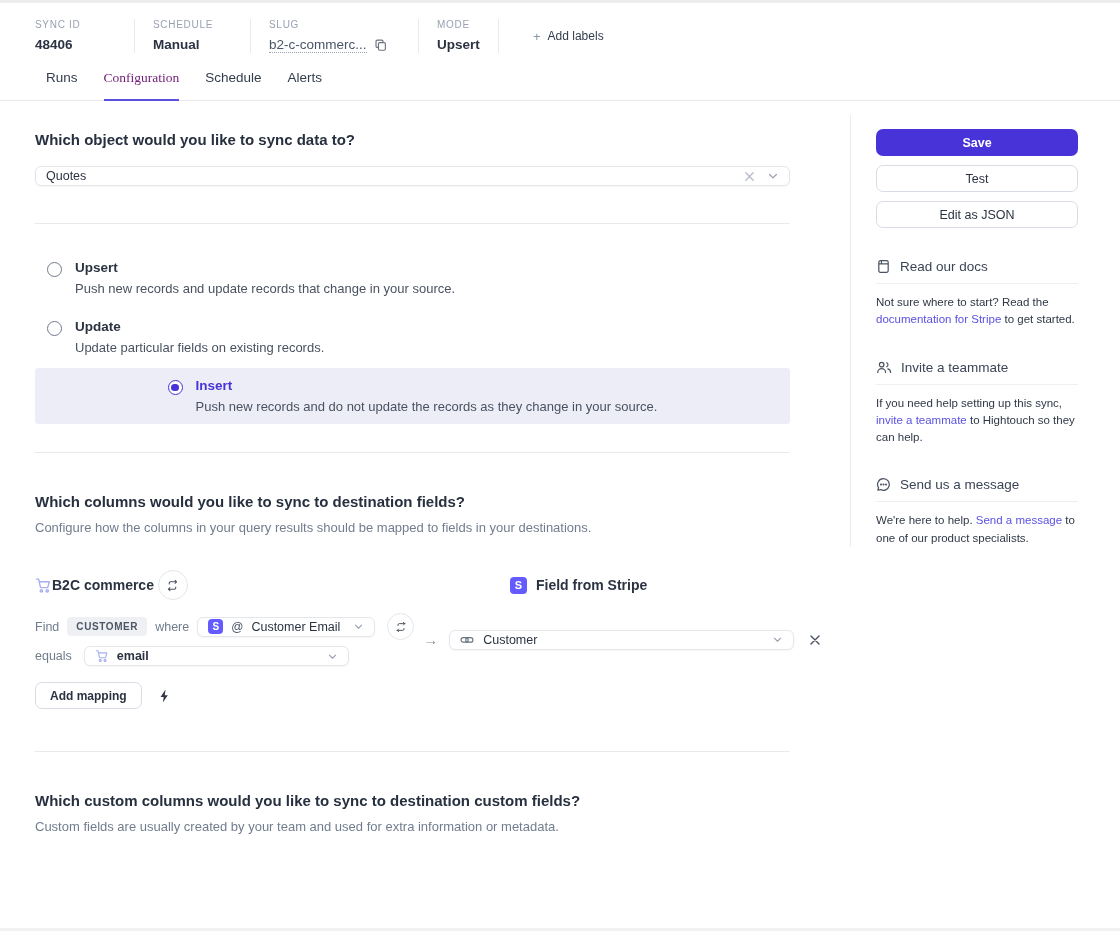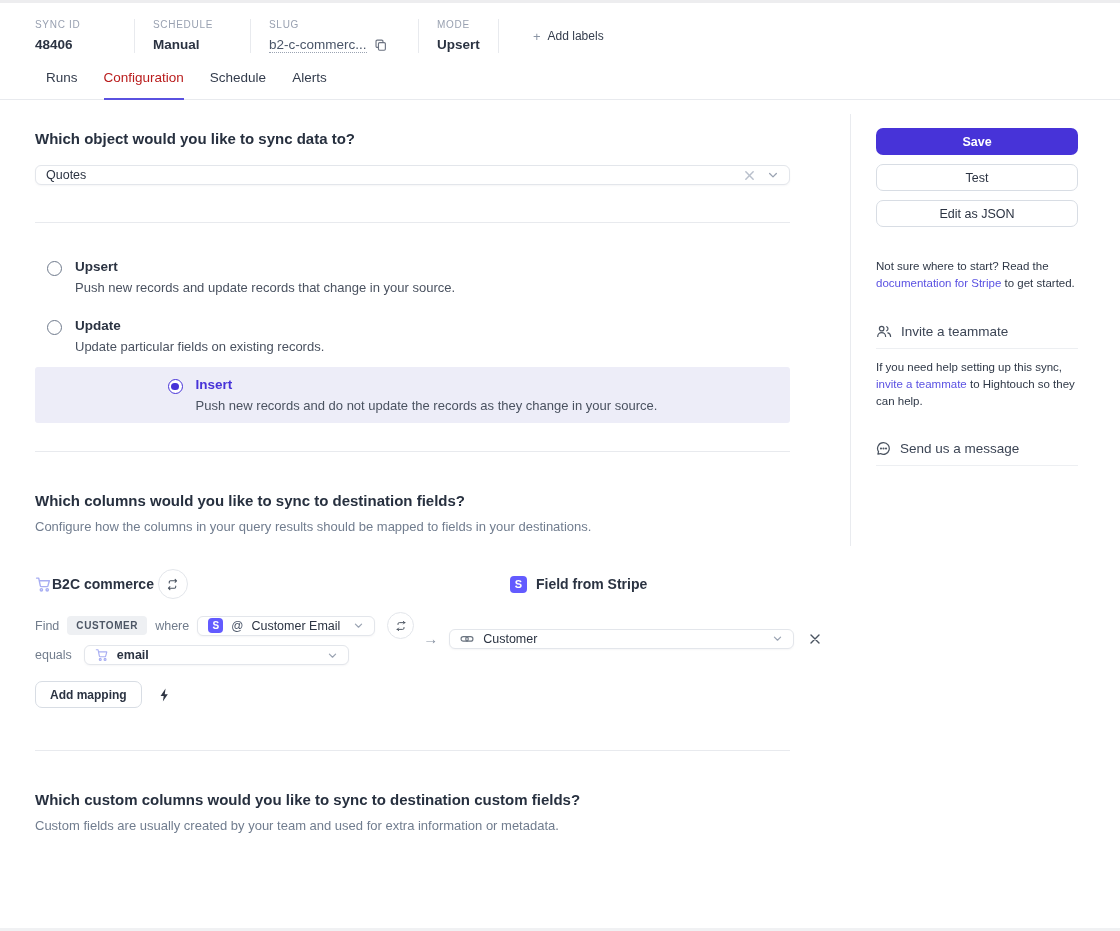--- a/index.html
+++ b/index.html
@@ -25,21 +25,21 @@
   .meta-label { font-size: 10px; letter-spacing: .7px; color: #99a1b1; text-transform: uppercase; }
   .meta-value { margin-top: 7px; font-size: 13.5px; font-weight: 600; color: #2b3342; display: flex; align-items: center; gap: 7px; }
   .slug-text { font-weight: 500; color: #4a5568; border-bottom: 1px dotted #9aa3b2; }
   .add-labels { display: flex; align-items: center; gap: 7px; margin-left: 16px; align-self: center; cursor: pointer; }
   .add-labels .plus { color: #8a94a4; font-size: 13px; }
   .add-labels .txt { font-size: 12px; color: #333c4c; }
 
   
   .tabbar { display: flex; gap: 26px; padding-left: 46px; margin-top: 17px; border-bottom: 1px solid #e8eaee; }
   .tab { font-size: 13.5px; color: #333c4c; padding-bottom: 13px; cursor: pointer; }
-  .tab.active { color: #b91c1c; border-bottom: 2px solid #5a51e0; margin-bottom: -1px; font-weight: 500; }
+  .tab.active { color: #701a75; border-bottom: 2px solid #5a51e0; margin-bottom: -1px; font-weight: 500; font-family: Liberation Serif, serif; }
 
   
   .layout { display: flex; align-items: flex-start; }
   .content { width: 790px; padding-left: 35px; padding-top: 30px; }
   .sidebar { width: 228px; margin-left: 60px; padding-left: 26px; padding-top: 28px; position: relative; }
   .sidebar::before { content: ""; position: absolute; left: 0; top: 14px; height: 432px; width: 1px; background: #e9ebef; }
 
   .q { font-size: 15px; font-weight: 600; color: #27303f; }
   .subtext { font-size: 13px; color: #717d8f; margin-top: 10px; }
   .divider { border-top: 1px solid #e8eaee; }
@@ -314,20 +314,30 @@
     <div class="subtext">Custom fields are usually created by your team and used for extra information or metadata.</div>
 
   </div>
 
   <div class="sidebar">
     <button class="btn btn-primary">Save</button>
     <button class="btn btn-outline">Test</button>
     <button class="btn btn-outline">Edit as JSON</button>
 
     <div class="side-section">
+      <div class="side-head">
+        <span class="icon">
+          <svg width="15" height="15" viewBox="0 0 16 16" fill="none" stroke="#4a5360" stroke-width="1.3" stroke-linejoin="round">
+            <rect x="3" y="1.8" width="10" height="12.4" rx="1.6"></rect>
+            <path d="M3 5.2h10"></path>
+              <path d="M5.8 1.8v3.4"></path>
+          </svg>
+        </span>
+        <span>Read our docs</span>
+      </div>
       <div class="side-text">
         <span>Not sure where to start? Read the</span>
         <span class="side-link">documentation for Stripe</span>
         <span>to get started.</span>
       </div>
     </div>
 
     <div class="side-section">
       <div class="side-head">
         <span class="icon">
@@ -352,17 +362,22 @@
         <span class="icon">
           <svg width="15" height="15" viewBox="0 0 16 16" fill="none" stroke="#4a5360" stroke-width="1.3" stroke-linejoin="round">
             <path d="M8 1.8a6.2 6.2 0 1 1-3.1 11.6L2 14l.7-2.6A6.2 6.2 0 0 1 8 1.8z"></path>
             <circle cx="5.3" cy="8" r=".5" fill="#4a5360"></circle>
               <circle cx="8" cy="8" r=".5" fill="#4a5360"></circle>
               <circle cx="10.7" cy="8" r=".5" fill="#4a5360"></circle>
           </svg>
         </span>
         <span>Send us a message</span>
       </div>
+      <div class="side-text">
+        <span>We're here to help.</span>
+        <span class="side-link">Send a message</span>
+        <span>to one of our product specialists.</span>
+      </div>
     </div>
   </div>
 </div>
 
 <div class="bottom-edge"></div>
 
 </body></html>

